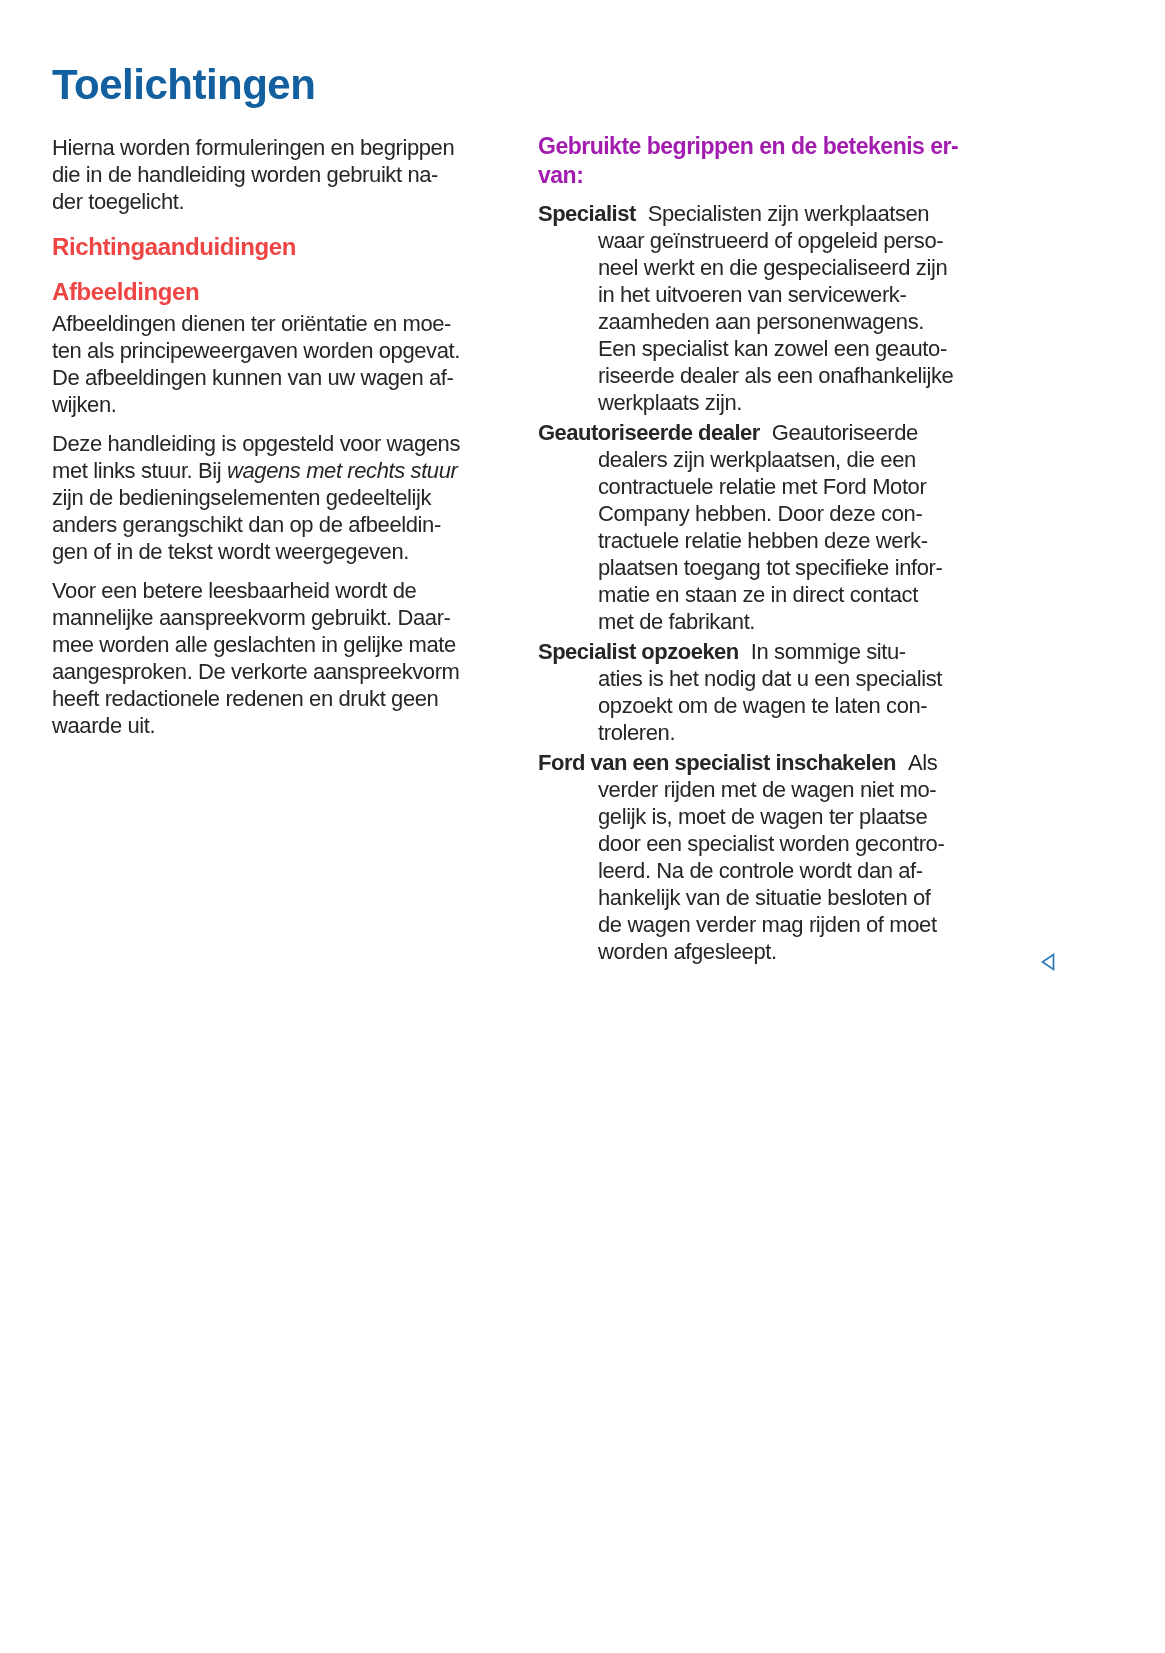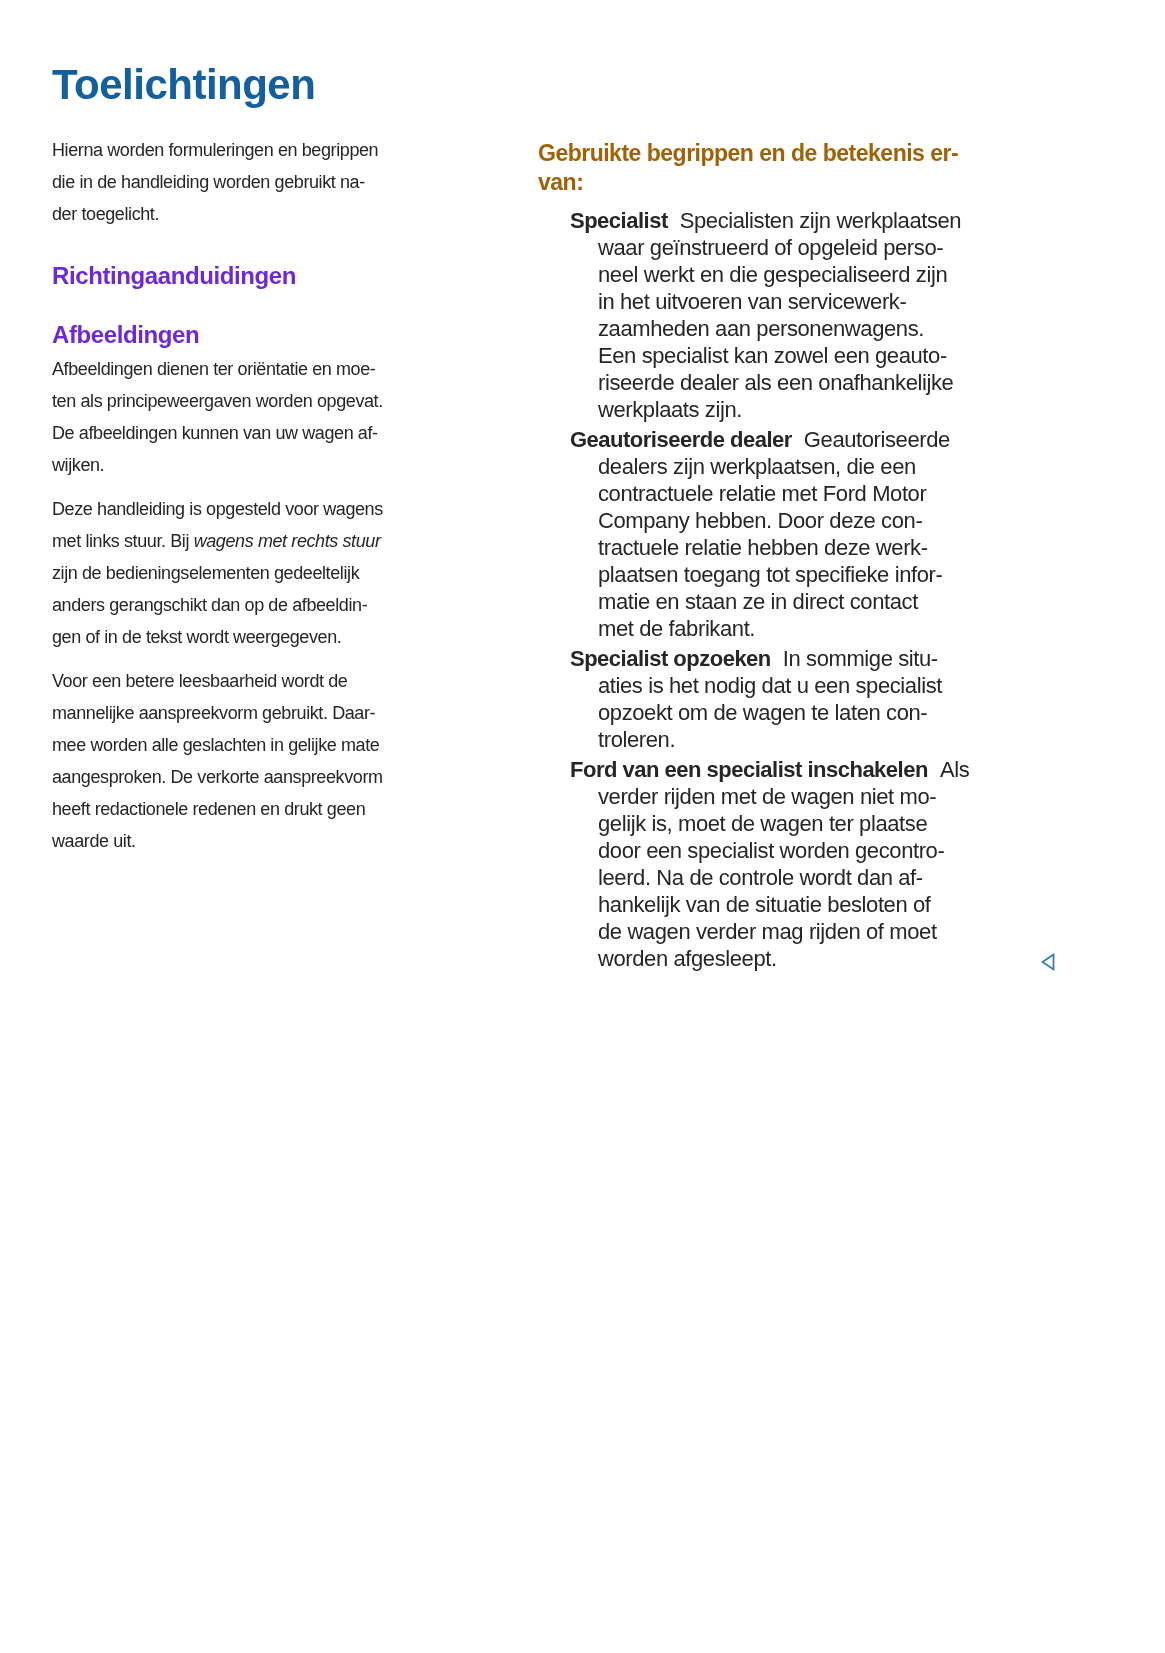--- a/index.html
+++ b/index.html
@@ -17,53 +17,53 @@
 
   .page-title {
     color: #12609F;
     font-size: 42px;
     font-weight: bold;
     letter-spacing: -0.5px;
     line-height: 46px;
     margin: 0 0 26px 0;
   }
   .body-text {
-    font-size: 18px;
-    line-height: 32px;
+    font-size: 22px;
+    line-height: 27px;
     letter-spacing: -0.4px;
     white-space: pre-line;
     margin: 0 0 12px 0;
   }
   .sec-heading {
     font-size: 24px;
     font-weight: bold;
     letter-spacing: -0.4px;
     line-height: 27px;
-    color: #6d28d9;
-    margin: 32px 0 5px 0;
+    color: #ef4444;
+    margin: 18px 0 5px 0;
   }
   .col-heading {
     font-size: 23px;
     font-weight: bold;
     letter-spacing: -0.5px;
     line-height: 29px;
-    color: #a16207;
+    color: #a21caf;
     white-space: pre-line;
-    margin: 7px 0 10px 0;
+    margin: 0 0 10px 0;
   }
   .entry {
     font-size: 22px;
     line-height: 27px;
     letter-spacing: -0.4px;
     white-space: pre-line;
     padding-left: 60px;
     text-indent: -60px;
     margin: 0 0 3px 0;
   }
-  .entry b { margin-right: 12px; letter-spacing: -0.5px; margin-left: 32px; }
+  .entry b { margin-right: 12px; letter-spacing: -0.5px; }
   .italic { font-style: italic; }
 
   .end-marker {
     position: absolute;
     left: 1040px;
     top: 952px;
     width: 16px;
     height: 20px;
   }
 

